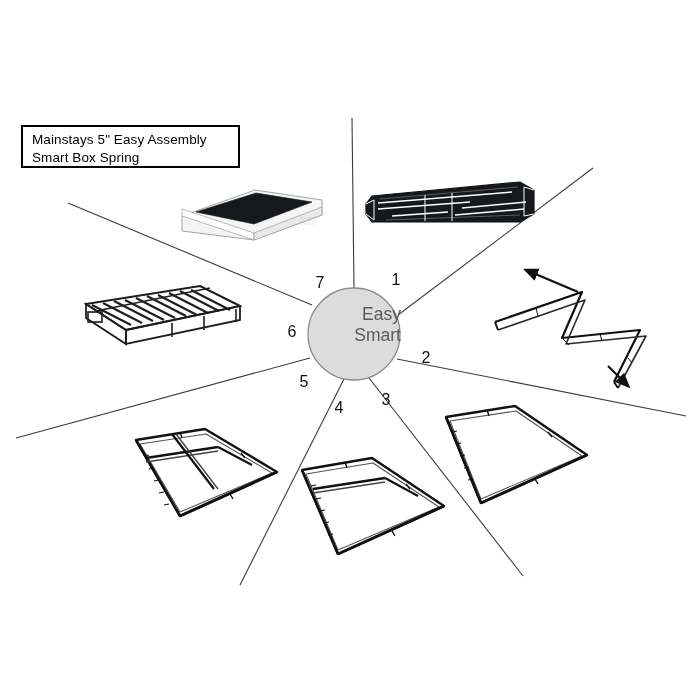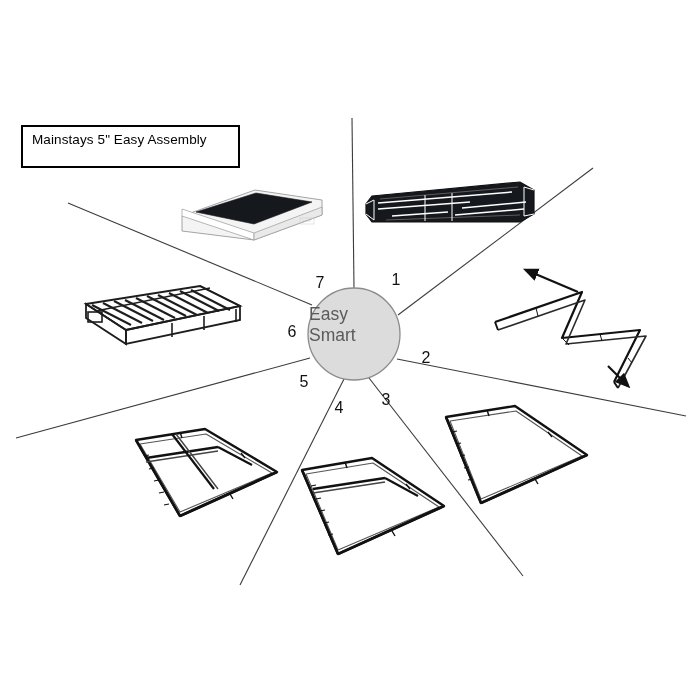--- a/index.html
+++ b/index.html
@@ -42,21 +42,21 @@
     color: #000000;
     white-space: nowrap;
     letter-spacing: 0.1px;
   }
   
   .hub-label {
     position: absolute;
     left: 309px;
     top: 304px;
     width: 92px;
-    text-align: left;
+    text-align: right;
     color: #5a5a5a;
     font-size: 17.5px;
     line-height: 21px;
     pointer-events: none;
   }
   
   .step-num {
     position: absolute;
     font-size: 16px;
     color: #111111;
@@ -242,20 +242,21 @@
         <line x1="236" y1="309" x2="236" y2="322"></line>
       </g>
 
       <line x1="200" y1="286" x2="240" y2="306" stroke="#1d1d1d" stroke-width="1.8"></line>
       <line x1="96" y1="311" x2="210" y2="288" stroke="#1d1d1d" stroke-width="1.3"></line>
     </g>
   </svg>
 
   <div class="title-card">
     <div class="title-line">Mainstays 5" Easy Assembly</div>
+    <div class="title-line">Smart Box Spring</div>
   </div>
 
   <div class="hub-label">
     <div>Easy</div>
     <div>Smart</div>
   </div>
 
   <div class="step-num" style="left:388px; top:272px;">1</div>
   <div class="step-num" style="left:418px; top:350px;">2</div>
   <div class="step-num" style="left:378px; top:392px;">3</div>

